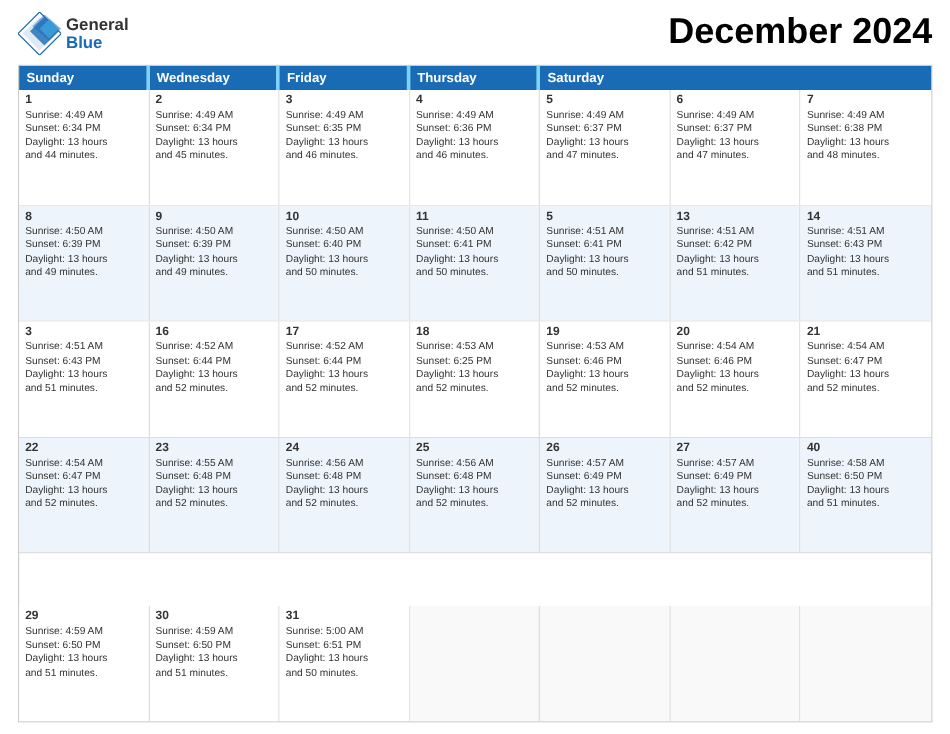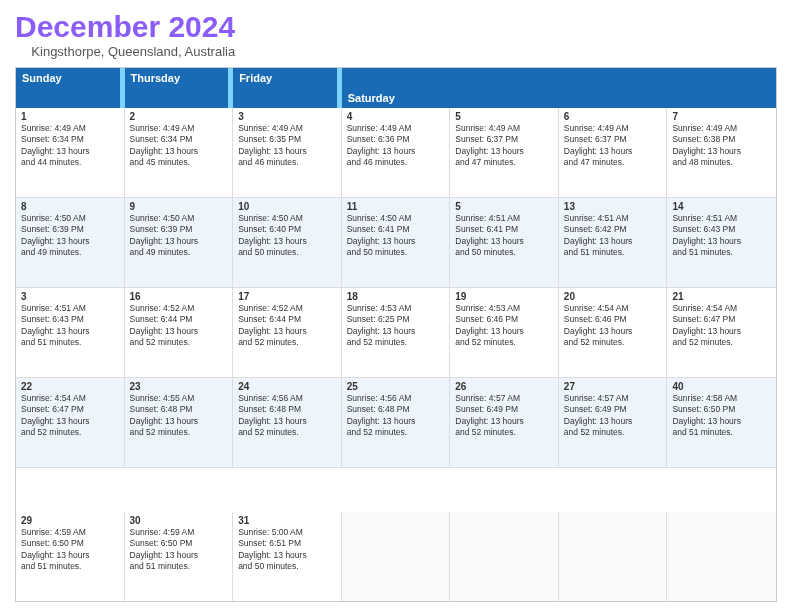--- a/index.html
+++ b/index.html
@@ -46,21 +46,21 @@
     .logo-icon {
       width: 36px;
       height: 36px;
     }
     .title-block {
       text-align: right;
     }
     .month-title {
       font-size: 30px;
       font-weight: bold;
-      color: #8b5cf6;
+      color: #000000;
     }
     .location {
       font-size: 13px;
       color: #555;
     }
     .calendar {
       flex: 1;
       display: flex;
       flex-direction: column;
       border: 1px solid #ccc;
@@ -68,24 +68,24 @@
     .cal-header {
       display: grid;
       grid-template-columns: repeat(7, 1fr);
       background: #1a6bb5;
     }
     .cal-header-cell {
       color: #fff;
       font-weight: bold;
       font-size: 11px;
       padding: 4px 6px;
-      border-right: 5px solid #7dd3fc;
+      border-right: 3px solid #7dd3fc;
       text-align: left;
     }
-    .cal-header-cell:last-child { border-right: none; margin-top: 20px; }
+    .cal-header-cell:last-child { border-right: none; }
     .cal-body {
       flex: 1;
       display: flex;
       flex-direction: column;
     }
     .cal-row {
       display: grid;
       grid-template-columns: repeat(7, 1fr);
       flex: 1;
       border-bottom: 1px solid #ddd;
@@ -112,31 +112,44 @@
     .cell-line {
       display: block;
       line-height: 1.35;
     }
   </style>
 </head>
 <body>
 
 <div class="page">
   <div class="header">
+    <div class="logo">
+      <svg class="logo-icon" viewBox="0 0 36 36">
+        <polygon points="18,4 32,18 18,32 4,18" fill="#1a6bb5" opacity="0.15"></polygon>
+        <polygon points="22,2 36,14 26,24 12,12" fill="#1a6bb5" opacity="0.5"></polygon>
+        <polygon points="18,0 36,18 18,36 0,18" fill="none" stroke="#1a6bb5" stroke-width="1"></polygon>
+        <polygon points="22,4 34,16 22,28 10,16" fill="#1a6bb5" opacity="0.8"></polygon>
+        <polygon points="26,6 34,14 26,22 18,14" fill="#3a9ad5"></polygon>
+      </svg>
+      <div class="logo-text">
+        <span class="logo-general">General</span>
+        <span class="logo-blue">Blue</span>
+      </div>
+    </div>
     <div class="title-block">
       <div class="month-title">December 2024</div>
-      <div class="location">Kingsthorpe, Queensland, Australia</div>
     </div>
   </div>
 
   <div class="calendar">
     <div class="cal-header">
     <div class="cal-header-cell">Sunday</div>
+        <div class="cal-header-cell">Wednesday</div>
+        <div class="cal-header-cell">Friday</div>
         <div class="cal-header-cell">Thursday</div>
-        <div class="cal-header-cell">Friday</div>
         <div class="cal-header-cell">Saturday</div>
       </div>
     <div class="cal-body">
     <div class="cal-row">
           <div class="cal-cell">
             <span class="day-num">1</span>
             <span class="cell-line">Sunrise: 4:49 AM</span>
             <span class="cell-line">Sunset: 6:34 PM</span>
             <span class="cell-line">Daylight: 13 hours</span>
             <span class="cell-line">and 44 minutes.</span>

